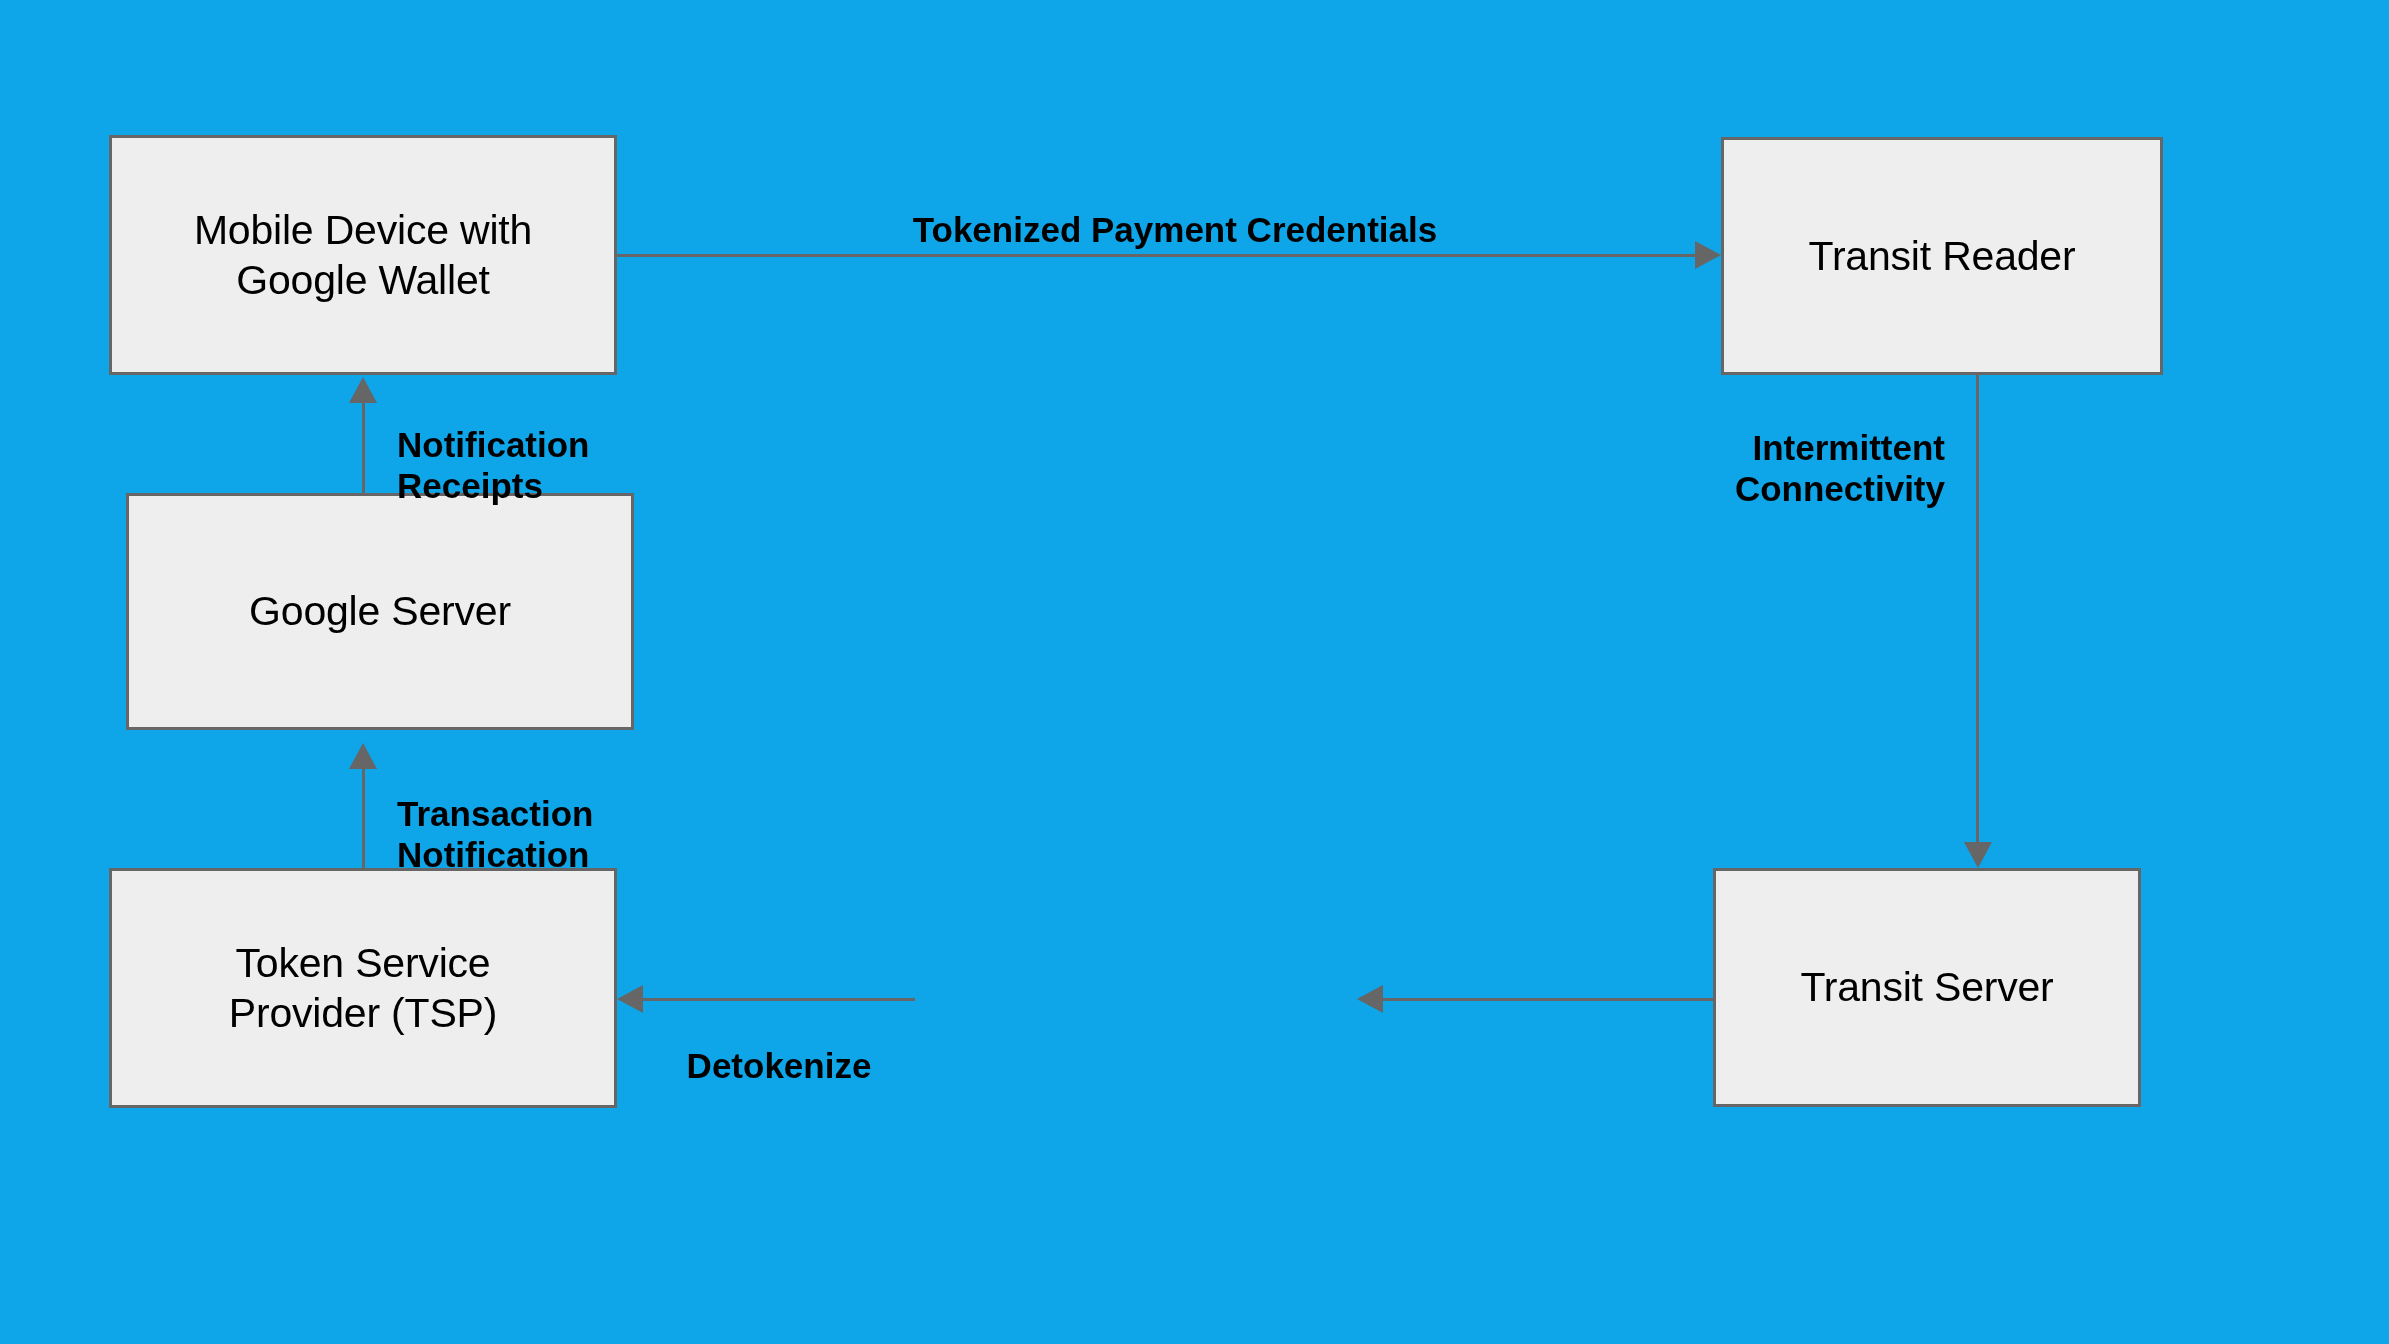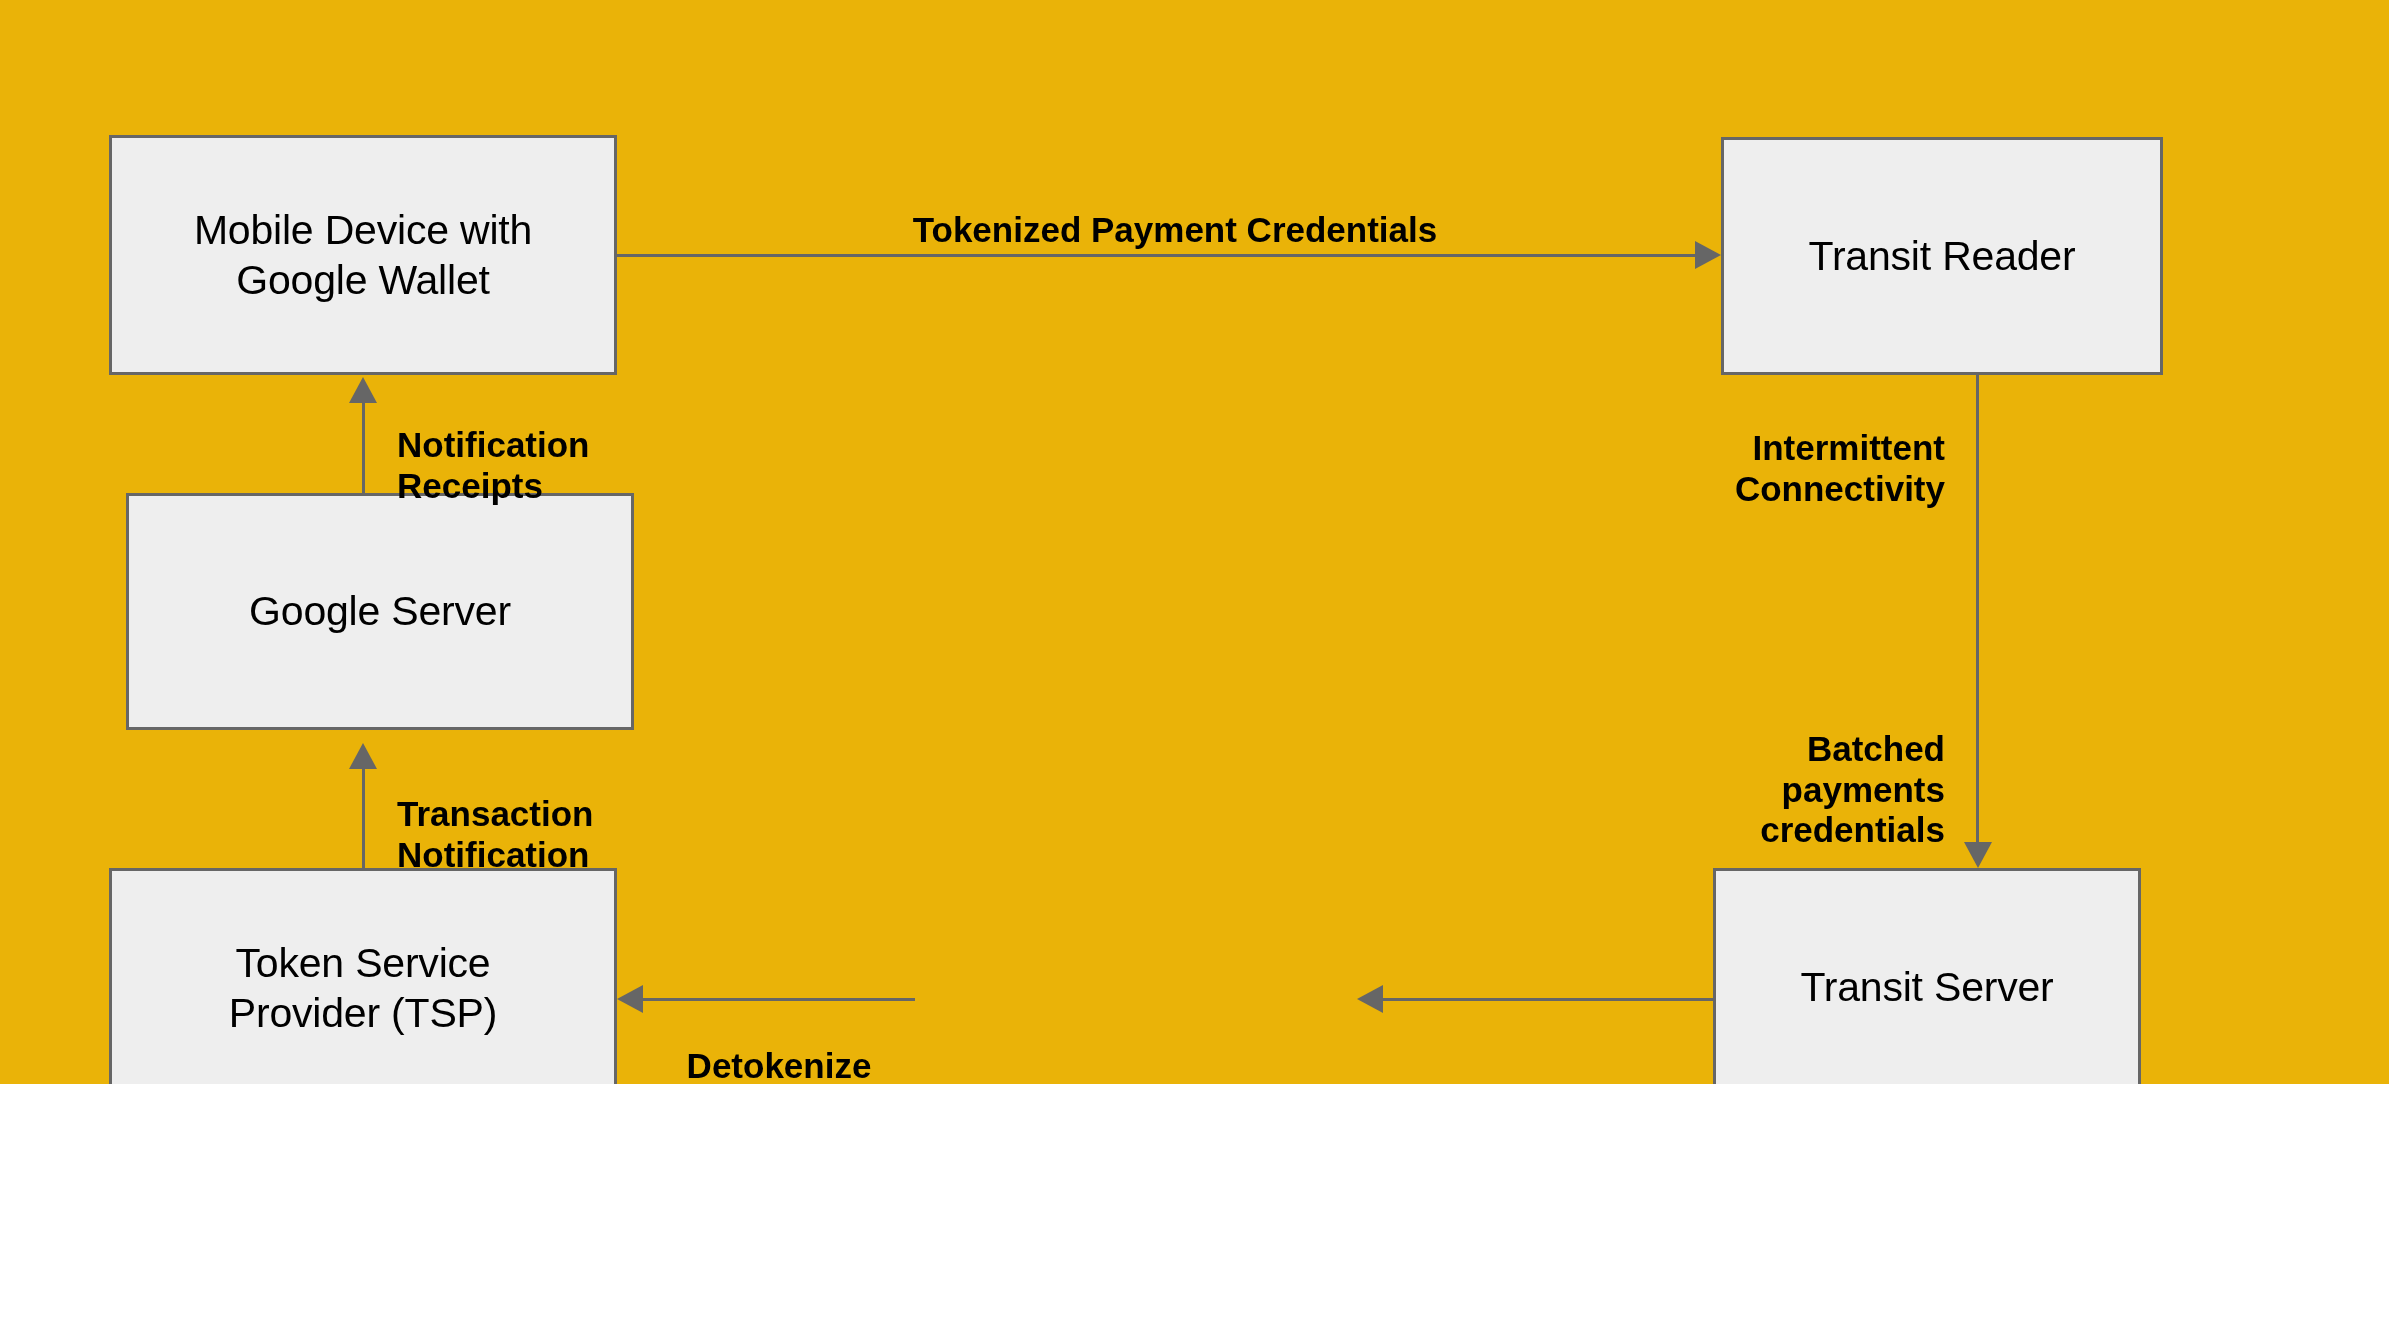--- a/index.html
+++ b/index.html
@@ -6,22 +6,22 @@
     margin: 0;
     padding: 0;
     background: #ffffff;
   }
   body {
     font-family: "Liberation Sans", sans-serif;
   }
   #canvas {
     position: relative;
     width: 2389px;
-    height: 1084px;
-    background: #eab308;
+    height: 1344px;
+    background: #0ea5e9;
     overflow: hidden;
   }
   .node {
     position: absolute;
     background: #eeeeee;
     border: 3px solid #666666;
     box-sizing: border-box;
     display: flex;
     align-items: center;
     justify-content: center;
@@ -137,20 +137,17 @@
 
   <div class="edge-label lbl-left" style="left:397px; top:393px; width:360px;">Notification
 Receipts</div>
 
   <div class="edge-label lbl-left" style="left:397px; top:762px; width:360px;">Transaction
 Notification</div>
 
   <div class="edge-label lbl-right" style="left:1545px; top:396px; width:400px;">Intermittent
 Connectivity</div>
 
-  <div class="edge-label lbl-right" style="left:1545px; top:697px; width:400px;">Batched
-payments
-credentials</div>
 
 
   <div class="edge-label lbl-center" style="left:645px; top:1014px; width:268px;">Detokenize</div>
 
 </div>
 
 </body></html>

